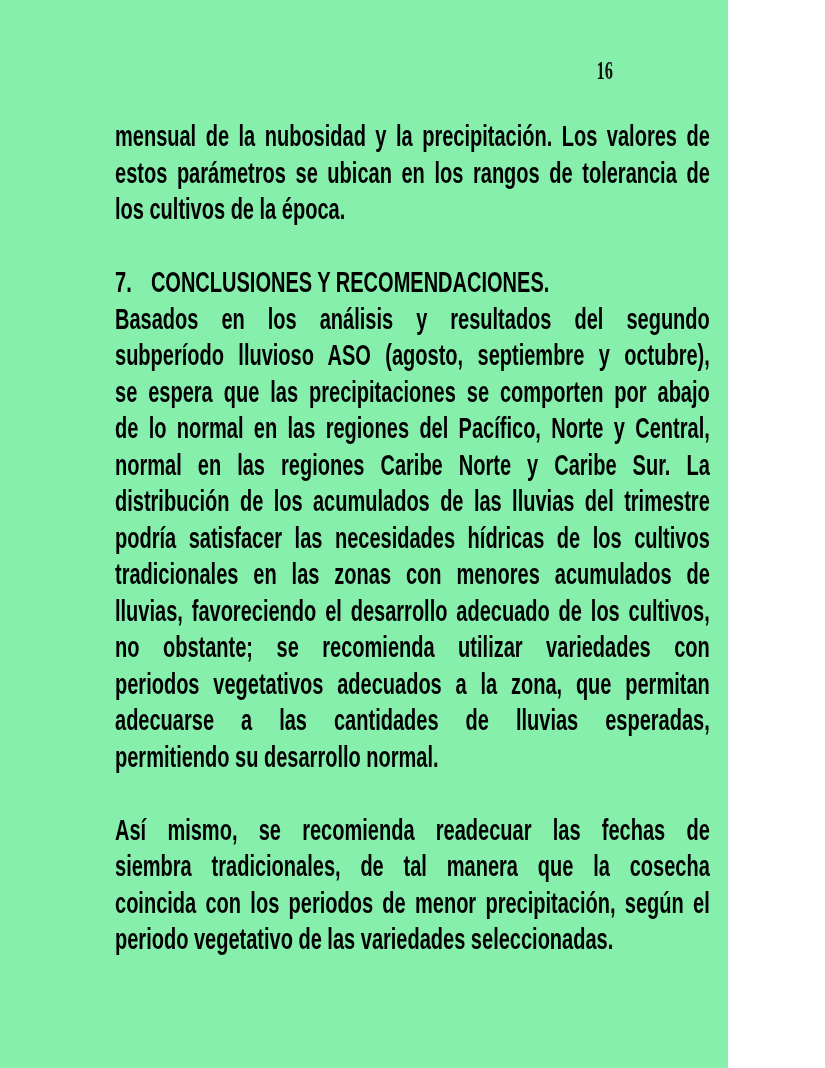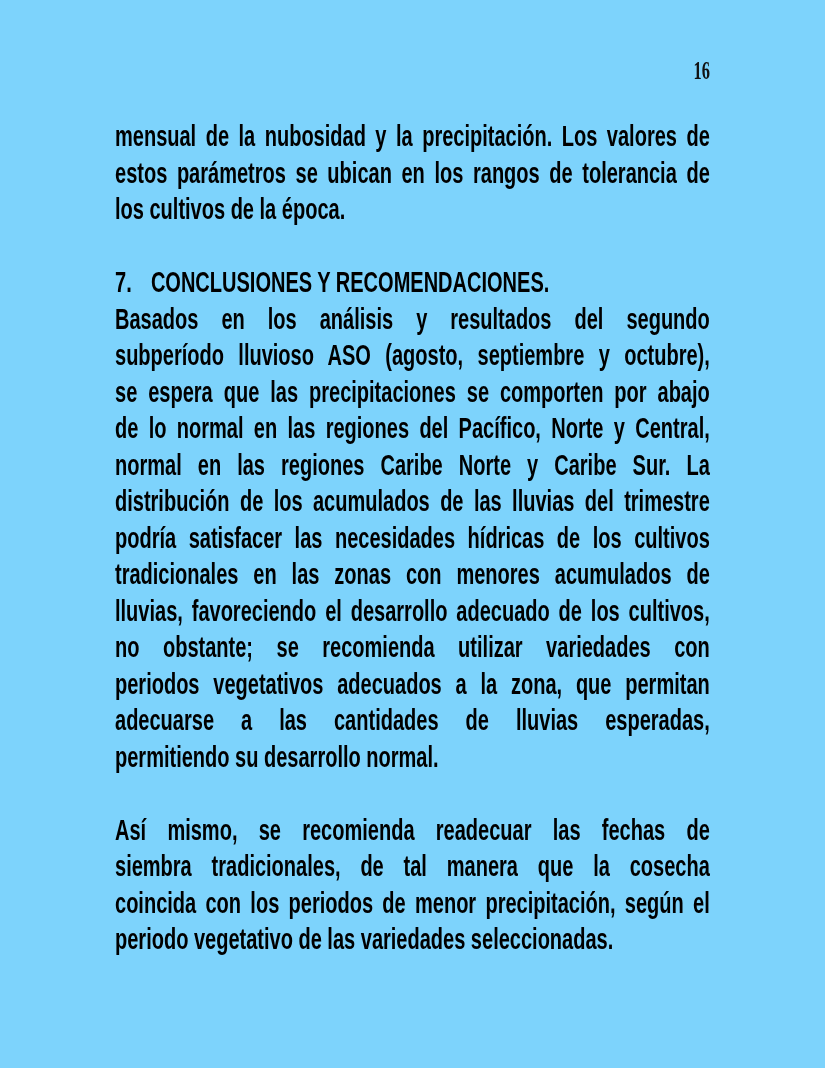--- a/index.html
+++ b/index.html
@@ -2,23 +2,23 @@
 <html><head>
 <meta charset="utf-8">
 <style>
   html, body {
     margin: 0;
     padding: 0;
     background: #ffffff;
   }
   .page {
     position: relative;
-    width: 825px;
+    width: 728px;
     height: 1068px;
-    background: #7dd3fc;
+    background: #86efac;
     overflow: hidden;
   }
   .page-number {
     position: absolute;
     top: 58px;
     right: 115px;
     font-family: "Liberation Serif", serif;
     font-weight: 700;
     font-size: 26px;
     line-height: 1;

